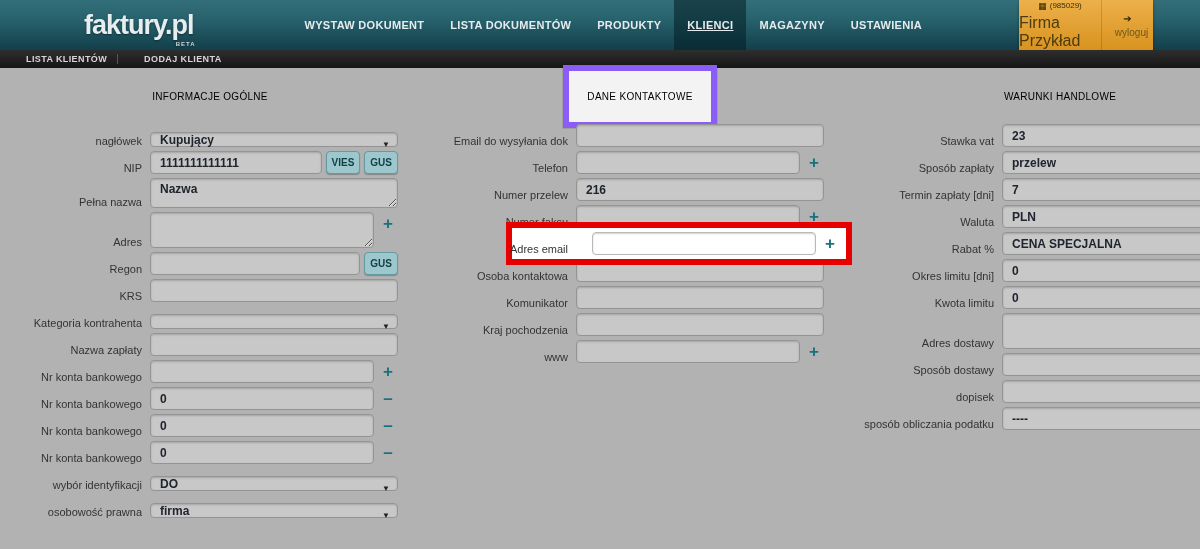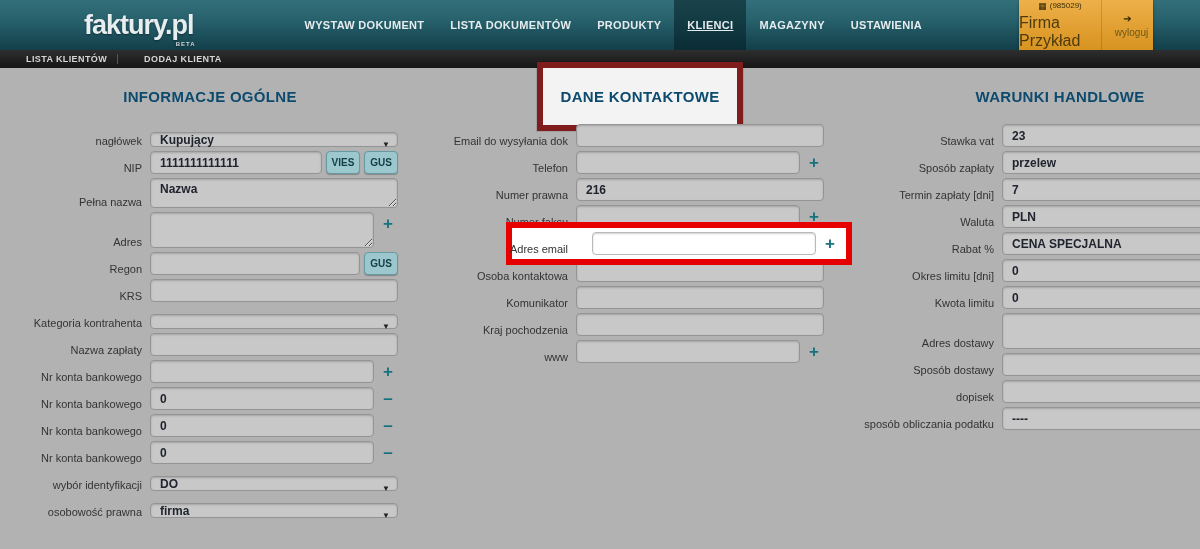--- a/index.html
+++ b/index.html
@@ -35,23 +35,23 @@
   .subnav-item { color:#d6d6d6; font-size:9px; font-weight:bold; letter-spacing:.4px; padding:0 10px; cursor:pointer; white-space:nowrap;margin-left:16px; }
   .subnav-sep { width:1px; height:10px; background:#565656; }
 
   
   .col { position:absolute; top:68px; }
   #col-general { left:0;   width:420px; --lw:150px; --cw:248px; }
   #col-contact { left:440px; width:400px; --lw:136px; --cw:248px; }
   #col-trade   { left:860px; width:400px; --lw:142px; --cw:250px; }
 
   .col-head { height:56px; display:flex; align-items:center; justify-content:center; }
-  .col-title { font-size:15px; font-weight:bold; color:#0c4a6e; letter-spacing:.3px; white-space:nowrap; }
+  .col-title { font-size:10px; font-weight:normal; color:#000000; letter-spacing:.3px; white-space:nowrap; }
   .title-box { padding:0; }
-  .title-box.hl { background:#f3f3f3; border:6px solid #7f1d1d; padding:20px 18px; box-shadow:0 0 0 1px rgba(0,0,0,.1); }
+  .title-box.hl { background:#f3f3f3; border:6px solid #8b5cf6; padding:20px 18px; box-shadow:0 0 0 1px rgba(0,0,0,.1); }
 
   .form-row { display:flex; align-items:flex-end; margin-bottom:4px; min-height:23px; }
   .row-label { width:var(--lw); text-align:right; padding-right:8px; font-size:11px; color:#333;
     padding-top:5px; white-space:nowrap; }
   .row-ctrl { width:var(--cw); display:flex; gap:4px; align-items:stretch; }
 
   .field, .select, .field-ta {
     background:#c8c8c8; border:1px solid #949494; border-radius:4px;
     box-shadow:inset 0 1px 2px rgba(0,0,0,.18);
     font-family:"Liberation Sans", sans-serif; font-size:12px; font-weight:bold; color:#20242e; }
@@ -233,21 +233,21 @@
       </div>
     </div>
     <div class="form-row">
       <div class="row-label">Telefon</div>
       <div class="row-ctrl">
         <input class="field" type="text" style="">
         <span class="action-btn">+</span>
       </div>
     </div>
     <div class="form-row">
-      <div class="row-label">Numer prawna</div>
+      <div class="row-label">Numer przelew</div>
       <div class="row-ctrl">
         <input class="field" type="text" value="216" style="">
       </div>
     </div>
     <div class="form-row">
       <div class="row-label">Numer faksu</div>
       <div class="row-ctrl">
         <input class="field" type="text" style="">
         <span class="action-btn">+</span>
       </div>

